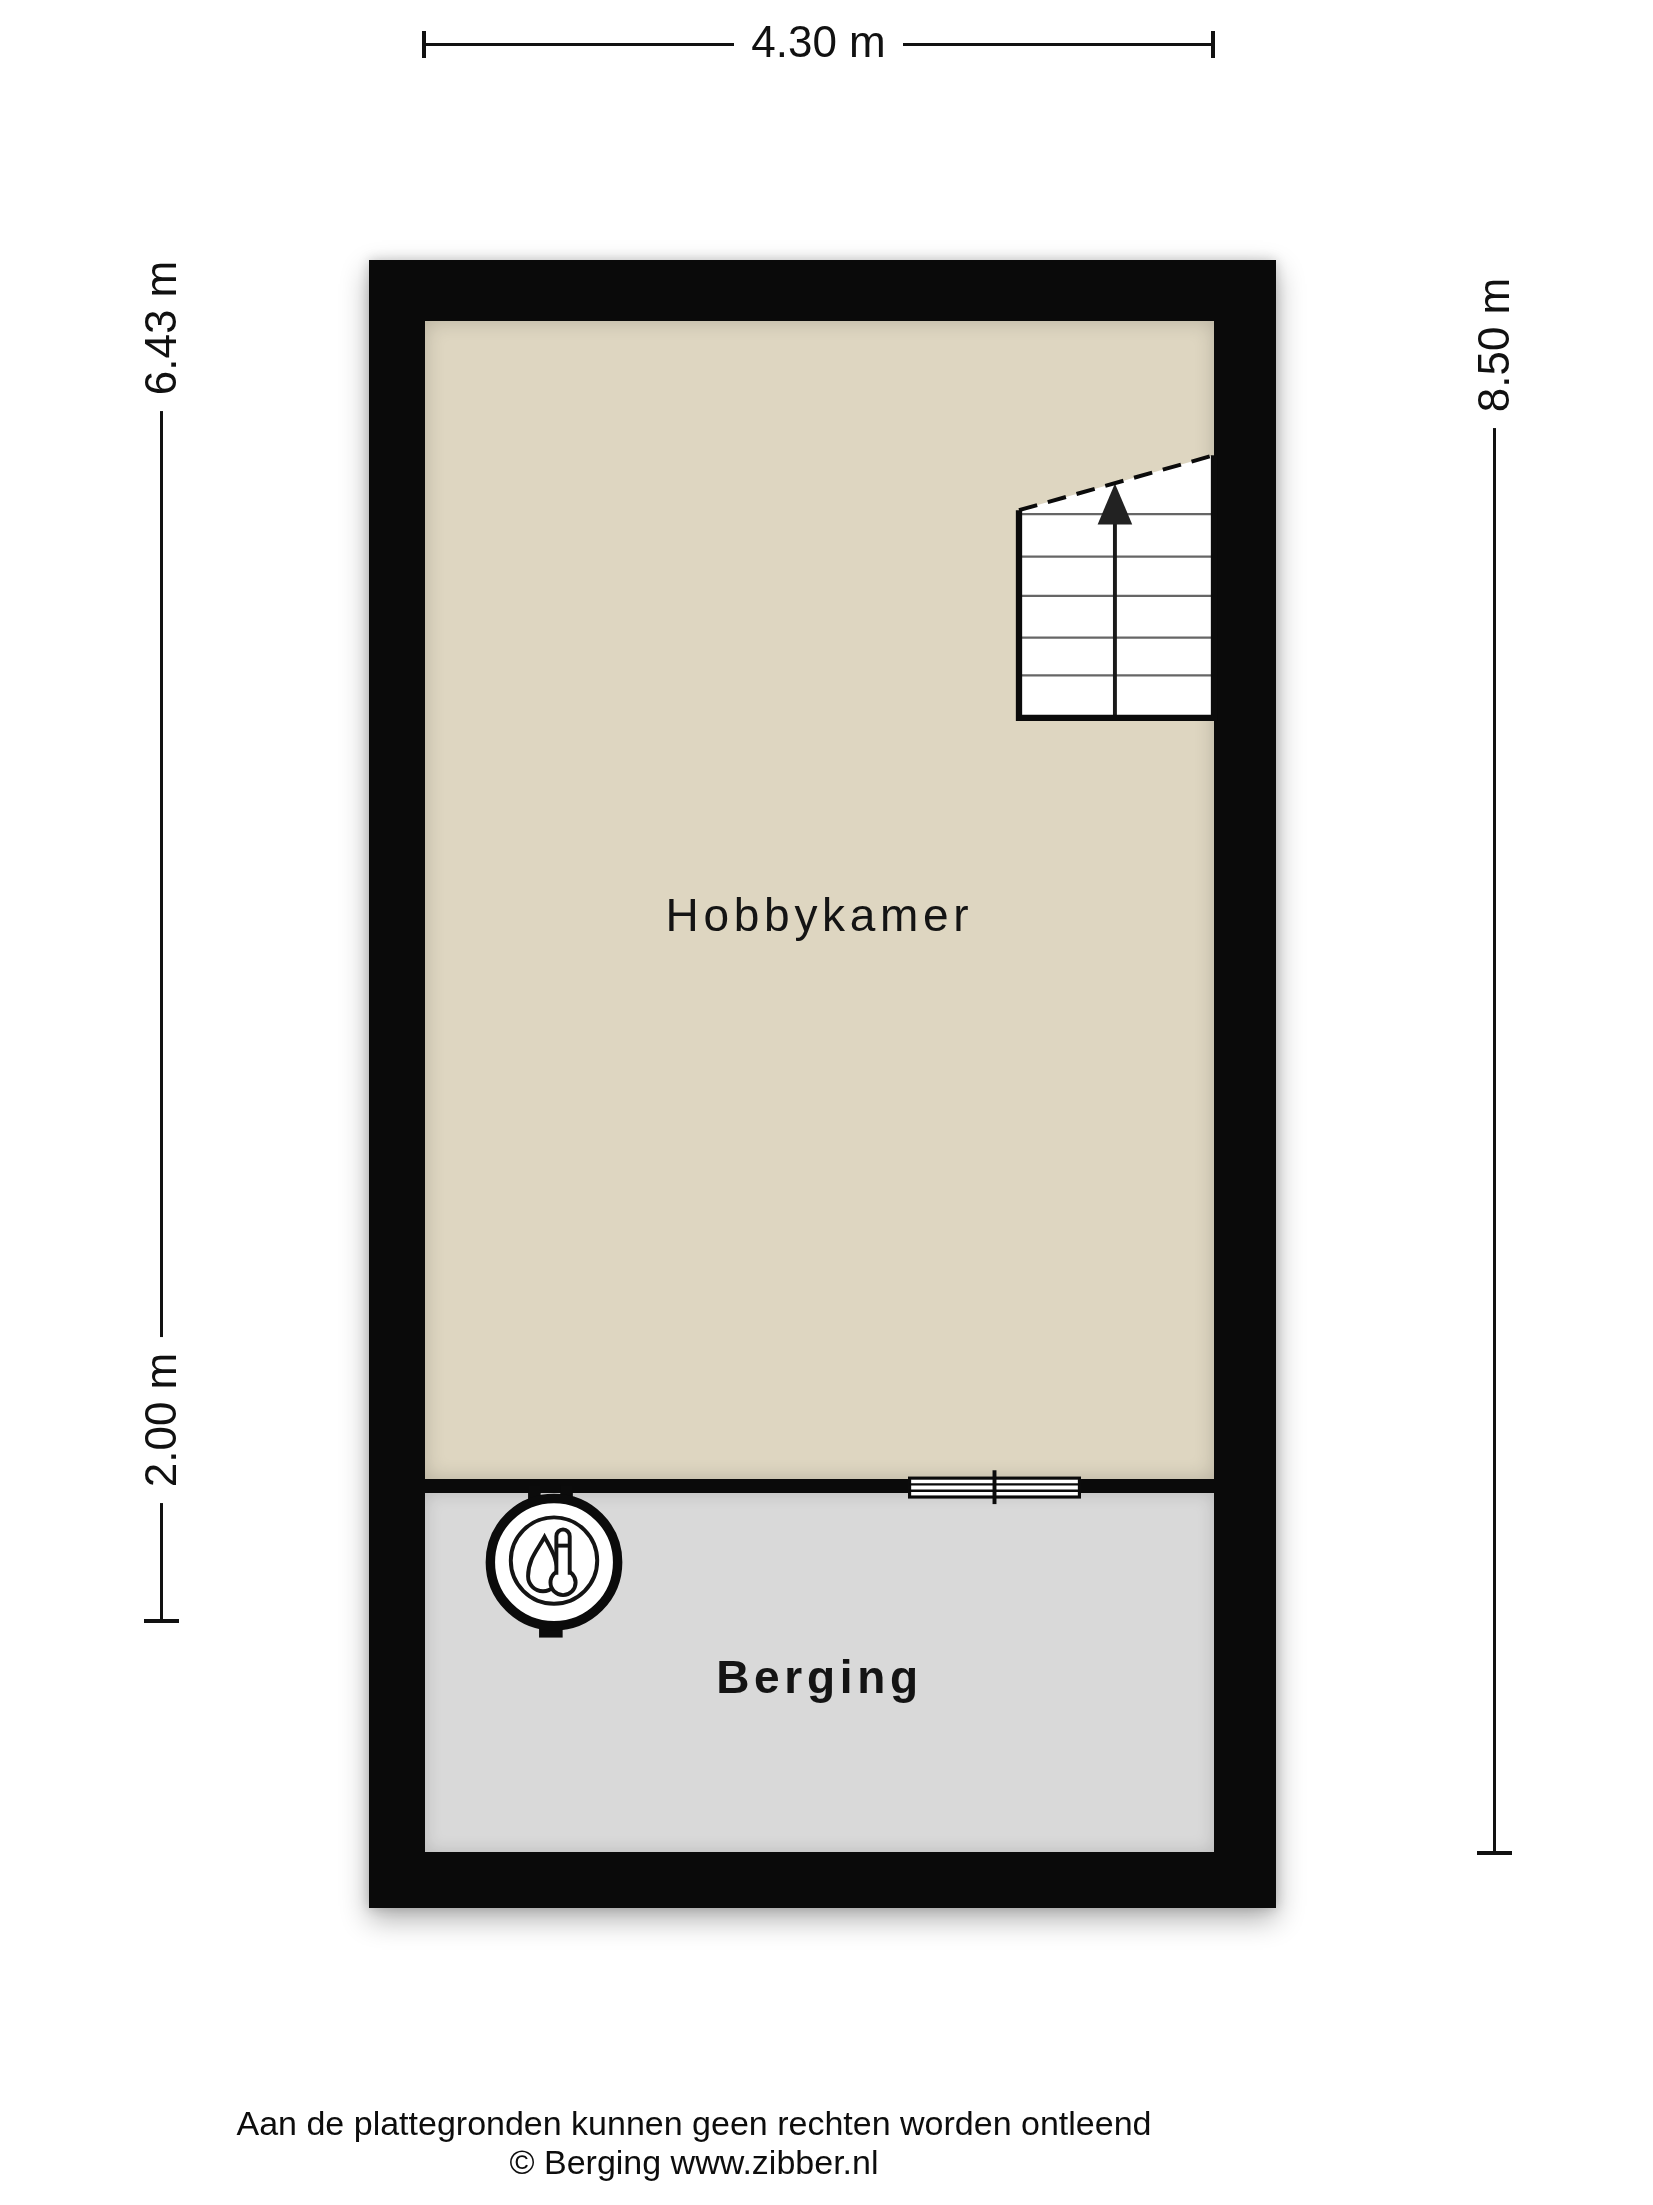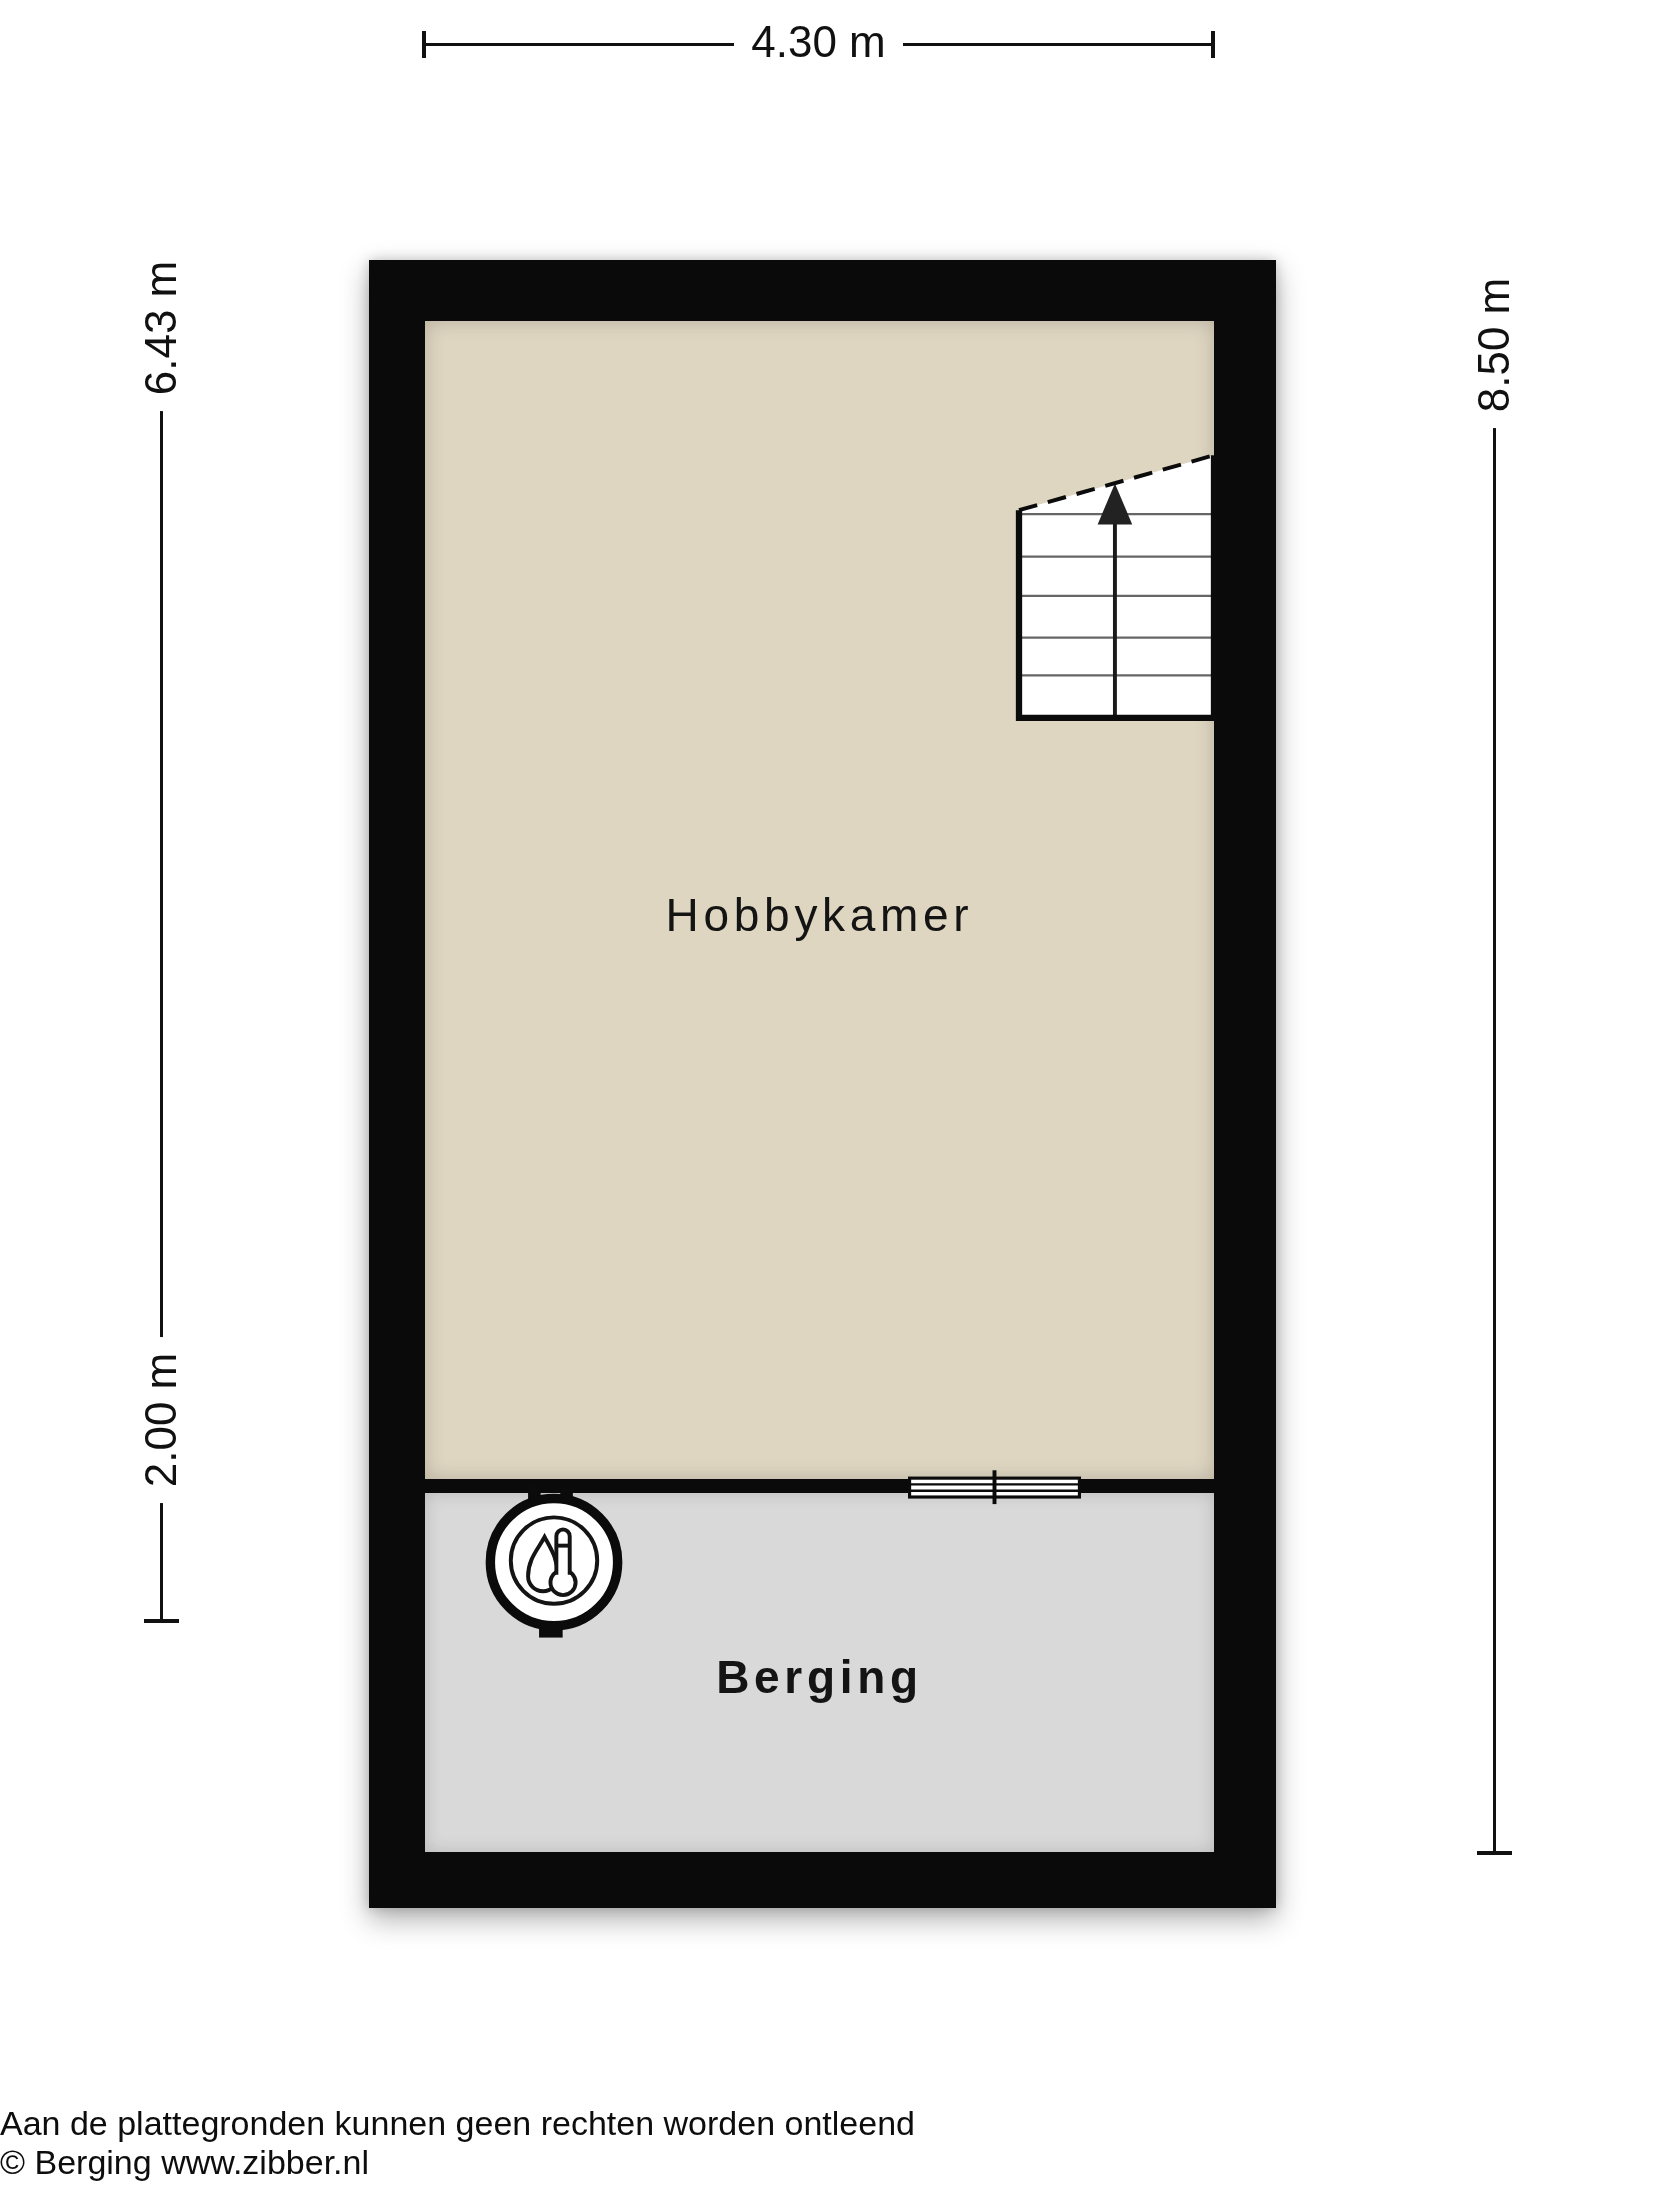--- a/index.html
+++ b/index.html
@@ -63,21 +63,21 @@
   }
   .room-label.hobby{top:892px;}
   .room-label.berging{top:1654px;font-weight:bold;}
   .symbol{position:absolute;overflow:visible;}
   .stairs-svg{left:1019px;top:455px;width:195px;height:263px;}
   .window-svg{left:908px;top:1467px;width:173px;height:38px;}
   .boiler-svg{left:479px;top:1482px;width:150px;height:165px;}
 
   
   .footer{
-    position:absolute;left:0;top:2104px;width:1388px;
+    position:absolute;left:0;top:2104px;width:1388px;text-align:center;
     font-size:34px;line-height:39px;color:#0d0d0d;
   }
 </style>
 </head>
 <body>
 
 <div class="canvas">
 
   <div class="dim dim-top">
     <div class="line"></div>

